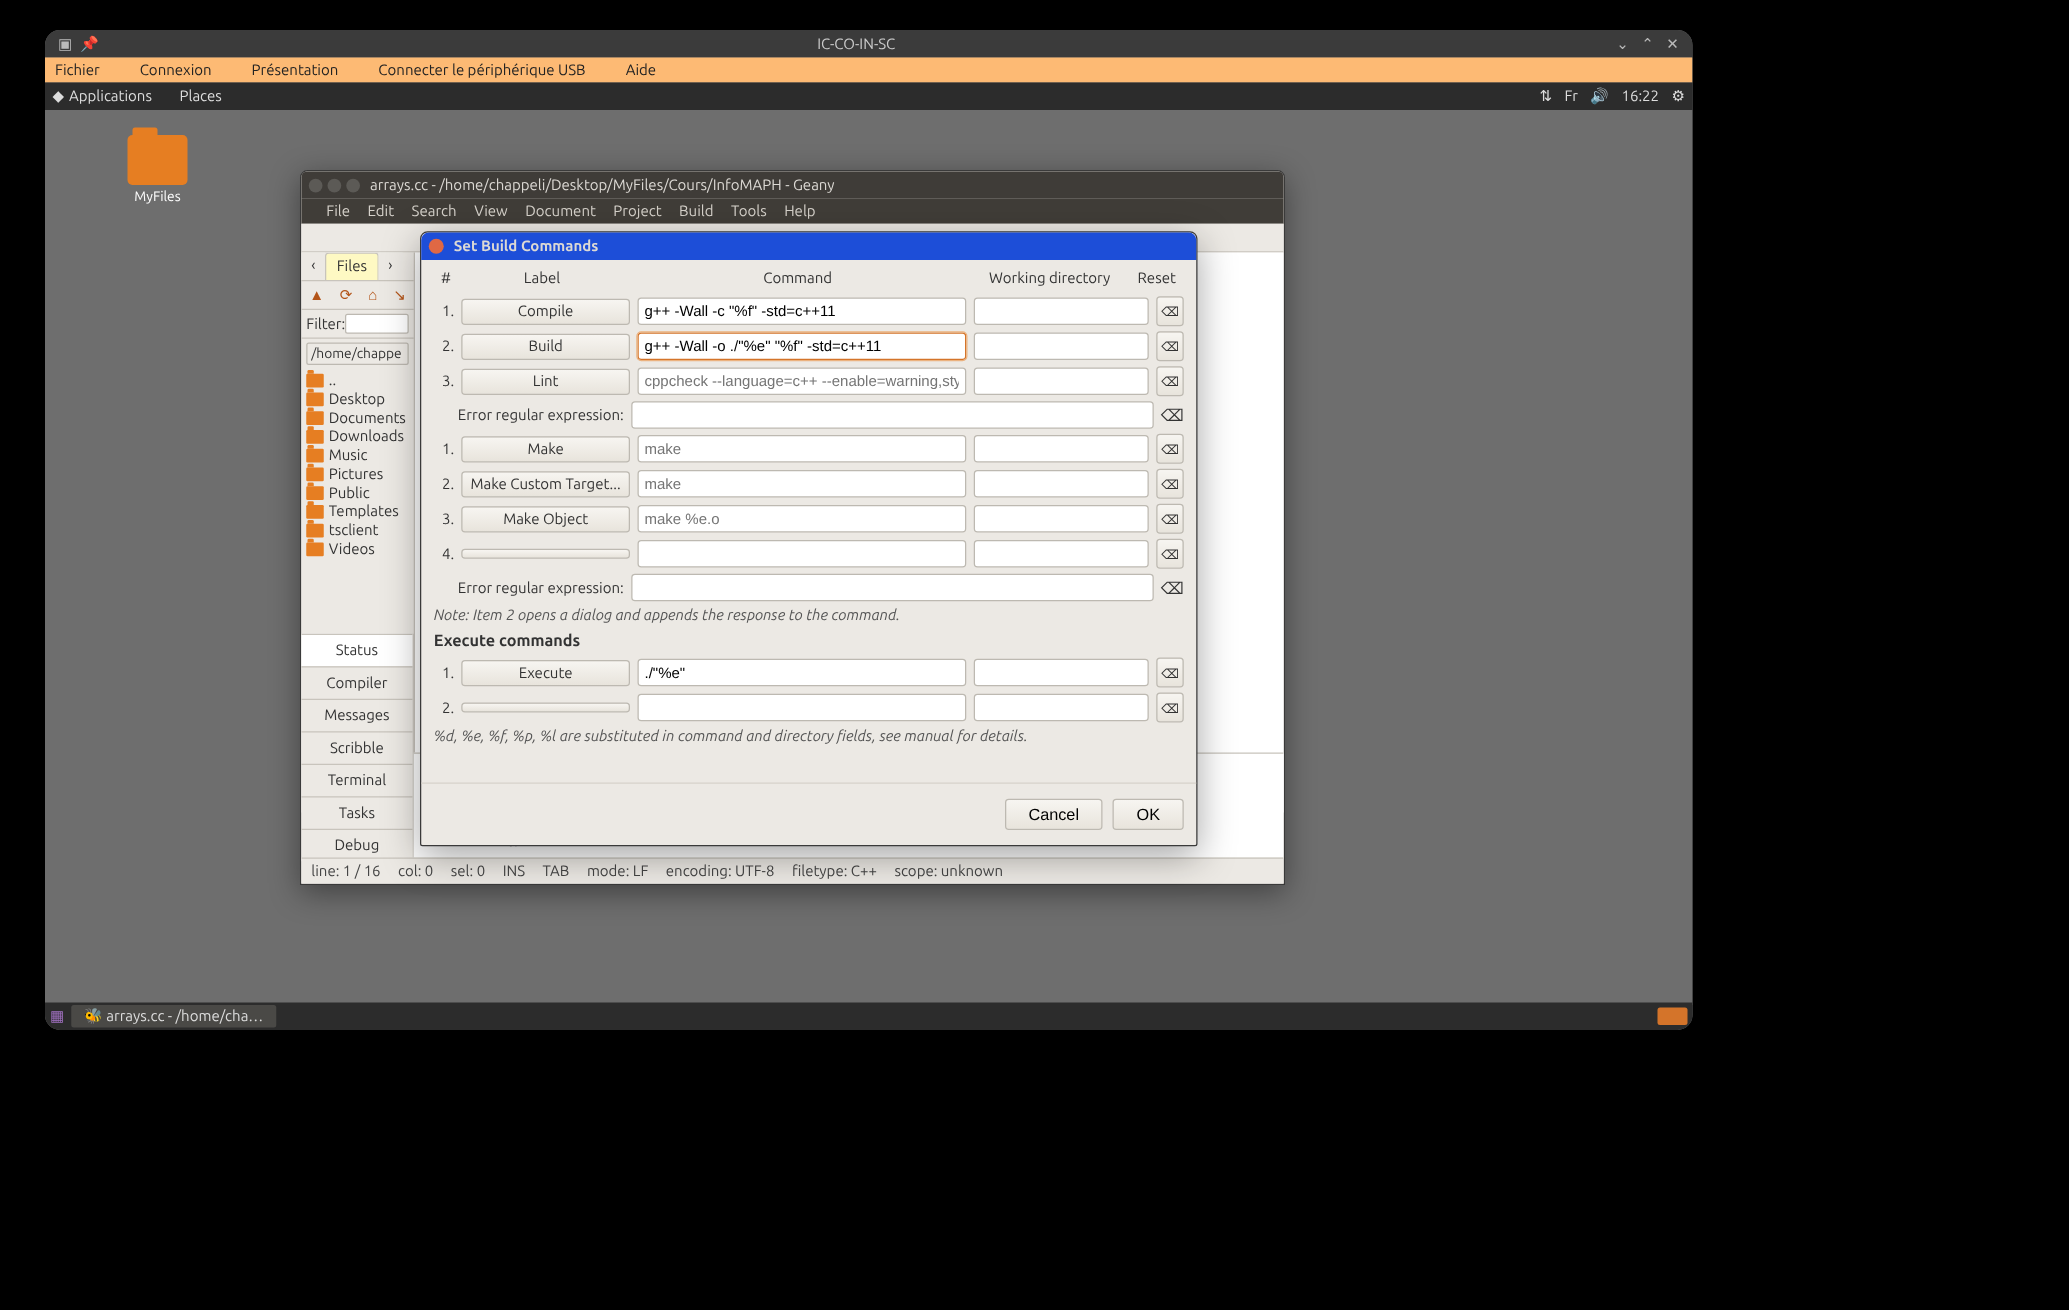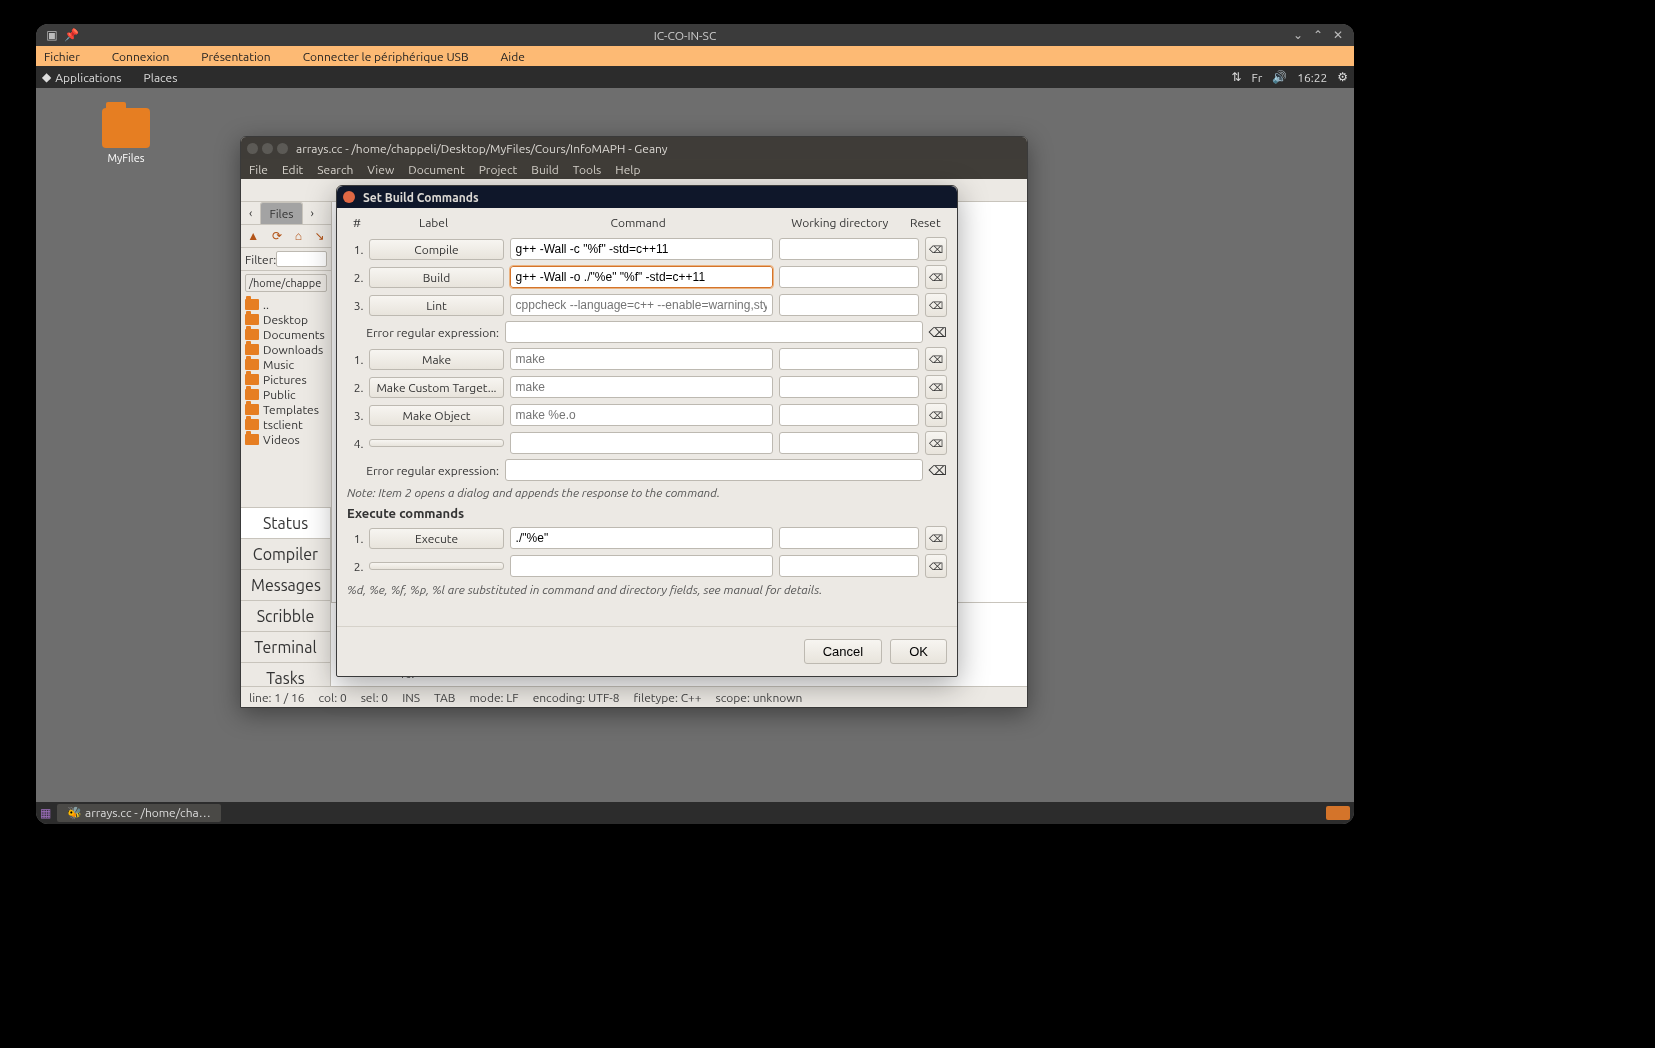--- a/index.html
+++ b/index.html
@@ -13,47 +13,47 @@
 .gnome-panel .pmenu{margin-right:14px;padding:0 4px}
 .gnome-panel .right{margin-left:auto;display:flex;align-items:center;gap:10px}
 .desktop{position:relative;height:716px;background:#6e6e6e}
 .desk-icon{position:absolute;left:54px;top:20px;width:72px;text-align:center;color:#fff;font-size:11px}
 .desk-icon .folder{width:48px;height:40px;margin:0 auto 4px;background:#e67e22;border-radius:4px;position:relative}
 .desk-icon .folder:before{content:"";position:absolute;top:-6px;left:4px;width:20px;height:6px;background:#e67e22;border-radius:2px 2px 0 0}
 .geany{position:absolute;left:204px;top:48px;width:786px;height:570px;background:#ece9e4;border:1px solid #3a3a3a;border-radius:6px 6px 0 0;overflow:hidden;box-shadow:0 6px 24px rgba(0,0,0,.4)}
 .geany-title{height:22px;background:#3f3c38;color:#dcd9d4;font-size:12px;display:flex;align-items:center;padding:0 6px}
 .geany-title .dots{display:flex;gap:4px;margin-right:8px}
 .geany-title .dot{width:11px;height:11px;border-radius:50%;background:#5c5a56}
-.geany-menubar{height:20px;background:#403d38;display:flex;align-items:center;padding:0 8px;color:#d6d2cb;font-size:12px}
+.geany-menubar{height:20px;background:#403d38;display:flex;align-items:center;padding:0 20px;color:#d6d2cb;font-size:12px}
 .geany-menubar span{margin-right:14px}
 .geany-toolbar{height:22px;background:#ece9e4;border-bottom:1px solid #c8c4bc;display:flex;align-items:center;padding:0 6px;gap:6px}
 .geany-body{display:flex;height:448px}
 .sidebar{width:90px;border-right:1px solid #c8c4bc;background:#ece9e4;display:flex;flex-direction:column}
 .sb-tabs{display:flex;border-bottom:1px solid #c8c4bc;font-size:12px}
 .sb-tabs div{padding:4px 8px;background:#ece9e4}
-.sb-tabs .act{background:#a3a3a3;border:1px solid #c8c4bc;border-bottom:none;border-radius:3px 3px 0 0}
+.sb-tabs .act{background:#fef9c3;border:1px solid #c8c4bc;border-bottom:none;border-radius:3px 3px 0 0}
 .sb-nav{height:22px;border-bottom:1px solid #c8c4bc;display:flex;align-items:center;justify-content:space-around;font-size:12px;color:#b35418}
 .sb-filter{display:flex;align-items:center;padding:3px 4px;border-bottom:1px solid #c8c4bc;font-size:12px}
 .sb-filter input{flex:1;min-width:0;border:1px solid #bdb9b1;border-radius:2px;padding:1px 2px;font-size:11px}
 .sb-path{border:1px solid #bdb9b1;margin:3px 4px;padding:2px 3px;font-size:11px;border-radius:2px;overflow:hidden;white-space:nowrap}
 .sb-tree{flex:1;overflow:hidden;font-size:12px;padding:2px 4px}
 .sb-tree div{display:flex;align-items:center;gap:4px;padding:1px 0}
 .fic{width:14px;height:11px;background:#e67e22;border-radius:1px;display:inline-block;position:relative}
 .fic:before{content:"";position:absolute;top:-3px;left:1px;width:5px;height:3px;background:#e67e22;border-radius:1px 1px 0 0}
 .editor{flex:1;background:#fff;position:relative}
 .geany-status{position:absolute;left:0;right:0;bottom:0;height:20px;border-top:1px solid #c8c4bc;background:#ece9e4;font-size:12px;display:flex;align-items:center;padding:0 8px;gap:14px;color:#444}
 .geany-bottom{position:absolute;left:90px;right:0;bottom:20px;height:80px;background:#fff;border-top:1px solid #c8c4bc;font-size:12px;padding:2px 4px;color:#444}
 .geany-bottom div{padding:1px 0}
-.side-bottom-tabs{position:absolute;left:0;bottom:20px;width:89px;height:180px;border-right:1px solid #c8c4bc;font-size:16px}
+.side-bottom-tabs{position:absolute;left:0;bottom:20px;width:89px;height:180px;border-right:1px solid #c8c4bc;font-size:12px}
 .side-bottom-tabs div{padding:6px 10px;border-top:1px solid #c8c4bc;text-align:center;background:#ece9e4}
 .side-bottom-tabs .act{background:#fff}
 .times{position:absolute;left:68px;top:0;font-size:11px;color:#444;line-height:18px}
 
 .dlg{position:absolute;left:300px;top:97px;width:620px;height:490px;background:#ece9e4;border:1px solid #3a3a3a;border-radius:6px 6px 2px 2px;box-shadow:0 8px 30px rgba(0,0,0,.35);display:flex;flex-direction:column}
-.dlg-title{height:22px;background:#0f172a;color:#dcd9d4;font-size:12px;font-weight:600;display:flex;align-items:center;padding:0 6px;border-radius:6px 6px 0 0}
+.dlg-title{height:22px;background:#1d4ed8;color:#dcd9d4;font-size:12px;font-weight:600;display:flex;align-items:center;padding:0 6px;border-radius:6px 6px 0 0}
 .dlg-title .clo{width:12px;height:12px;border-radius:50%;background:#e06844;margin-right:8px}
 .dlg-body{flex:1;padding:6px 10px 10px;overflow:hidden}
 .hdr-row{display:flex;font-size:12px;padding:2px 0 6px}
 .col-n{width:20px;text-align:center}
 .col-lbl{width:136px;text-align:center}
 .col-cmd{width:280px;text-align:center}
 .col-wd{width:130px;text-align:center}
 .col-rst{width:44px;text-align:center}
 .sect{font-weight:600;font-size:13px;padding:4px 0}
 .row{display:flex;align-items:center;gap:6px;padding:2px 0}

